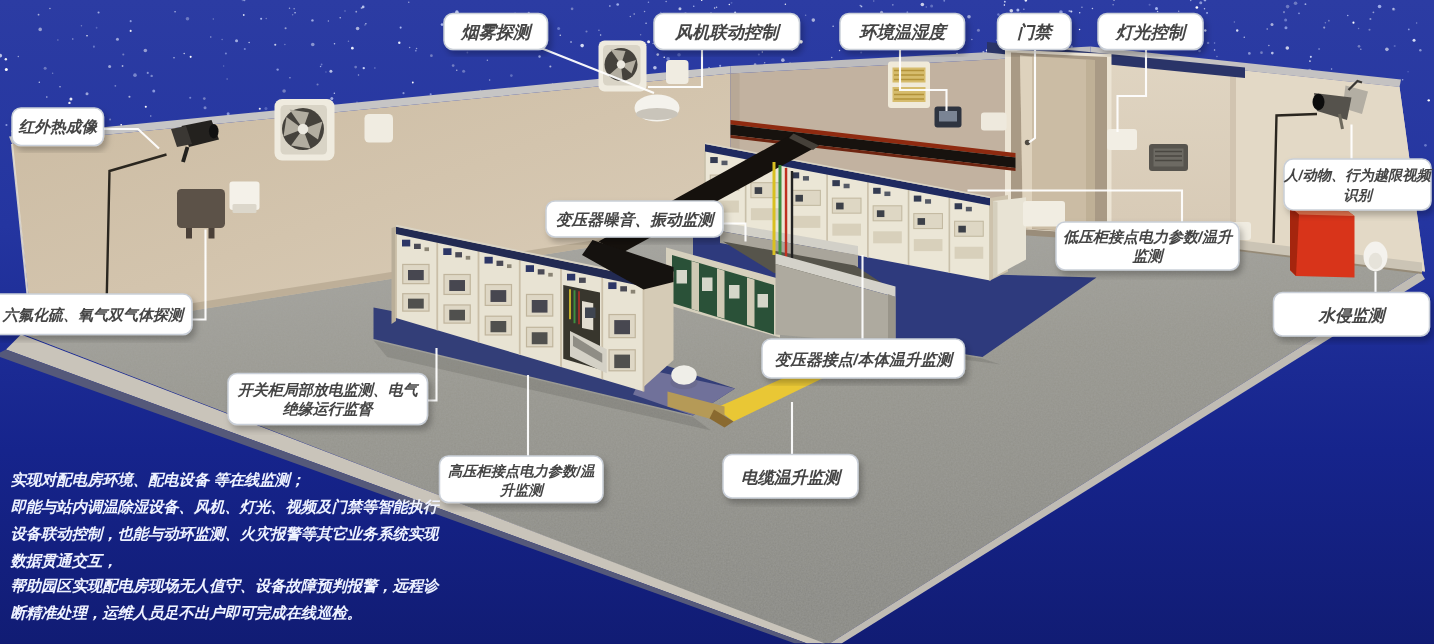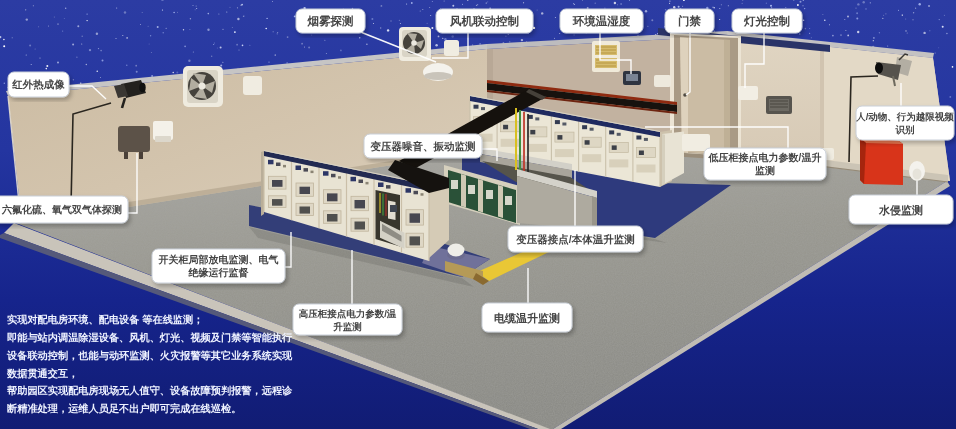--- a/index.html
+++ b/index.html
@@ -1,16 +1,16 @@
 <!DOCTYPE html>
 <html><head>
 <meta charset="utf-8">
 <style>
 html,body{margin:0;padding:0;background:#101b72;}
-#stage{position:relative;width:956px;height:429px;overflow:hidden;font-family:"Liberation Sans",sans-serif;}
+#stage{position:relative;width:956px;height:429px;overflow:hidden;font-family:"Liberation Sans",sans-serif;font-style:italic;}
 text{font-family:"Liberation Sans",sans-serif;}
 </style>
 </head>
 <body>
 <div id="stage">
 <svg width="956" height="429" viewBox="0 0 956 429">
 <defs>
 <linearGradient id="sky" x1="0" y1="0" x2="0" y2="1">
 <stop offset="0" stop-color="#2c3ca3"></stop>
 <stop offset="0.35" stop-color="#2435a0"></stop>

